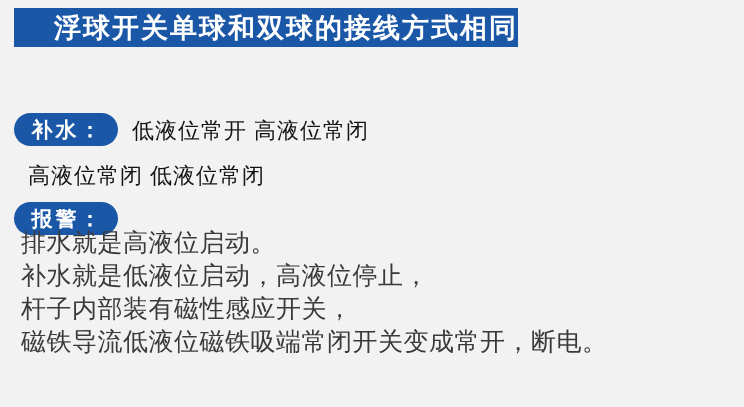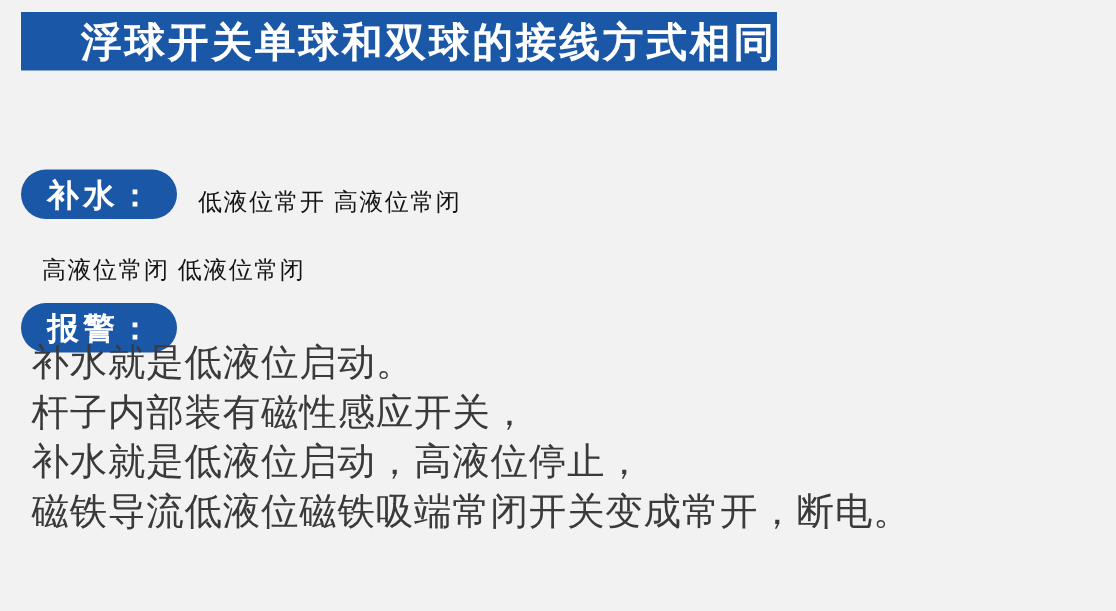--- a/index.html
+++ b/index.html
@@ -51,21 +51,21 @@
     font-weight: bold;
     letter-spacing: 3px;
     display: flex;
     align-items: center;
     justify-content: center;
     box-sizing: border-box;
     padding-left: 3px;
   }
   .rowtext {
     margin-left: 14px;
-    font-size: 16px;
+    font-size: 22px;
     color: #141414;
     letter-spacing: 1px;
     white-space: nowrap;
   }
   .description {
     position: absolute;
     left: 21px;
     top: 226px;
     font-size: 25px;
     line-height: 33px;
@@ -90,17 +90,17 @@
 
 <div class="row row-2">
   <span class="rowtext">高液位常闭 低液位常闭</span>
 </div>
 
 <div class="row row-3">
   <span class="badge">报警：</span>
 </div>
 
 <div class="description">
-  <div class="line">补水就是低液位启动。</div>
+  <div class="line">排水就是高液位启动。</div>
+  <div class="line">补水就是低液位启动，高液位停止，</div>
   <div class="line">杆子内部装有磁性感应开关，</div>
-  <div class="line">补水就是低液位启动，高液位停止，</div>
   <div class="line">磁铁导流低液位磁铁吸端常闭开关变成常开，断电。</div>
 </div>
 
 </body></html>

